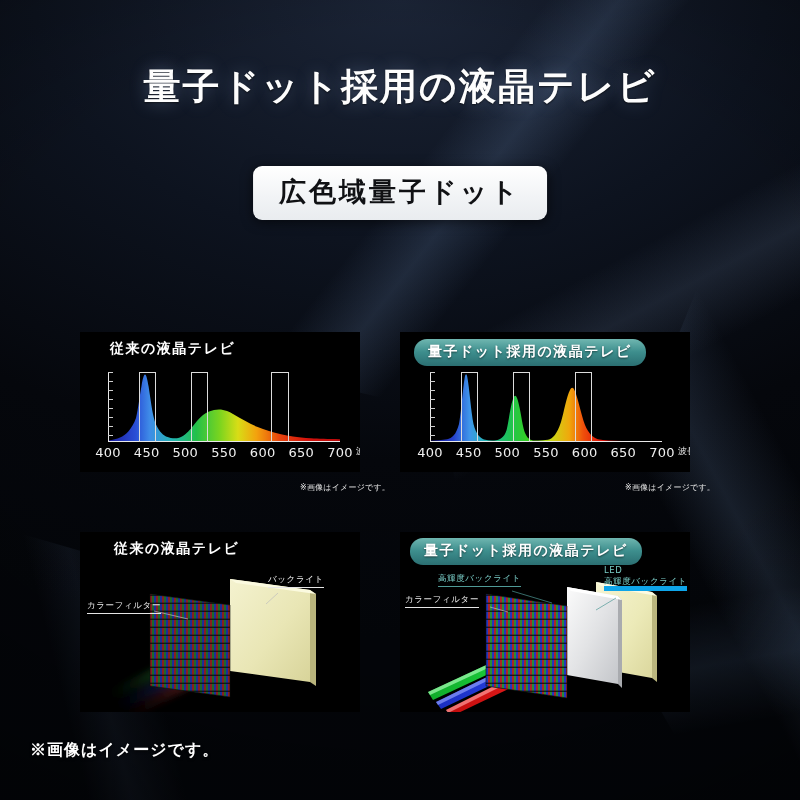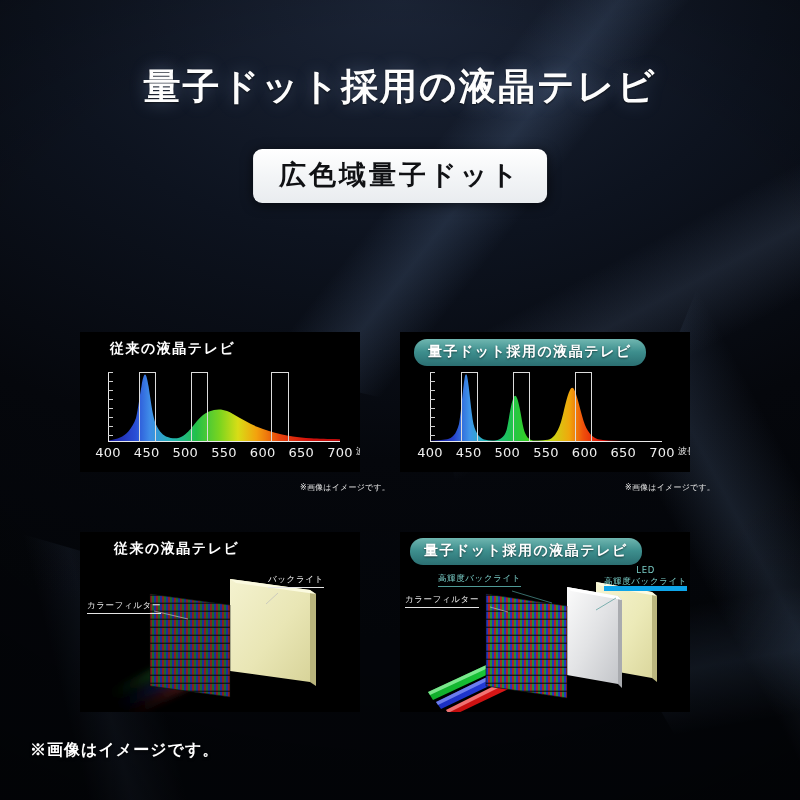--- a/index.html
+++ b/index.html
@@ -38,21 +38,21 @@
     background:radial-gradient(130% 95% at 50% 42%, rgba(0,0,0,0) 40%, rgba(0,0,0,0.55) 88%, rgba(0,0,0,0.8) 100%);}
 
   
   .headline{
     position:absolute;top:62px;left:0;right:0;text-align:center;
     font-family:"DejaVu Serif","Liberation Serif",serif;
     font-size:37px;font-weight:700;letter-spacing:2px;color:#fdfdfd;
     text-shadow:0 0 18px rgba(170,200,255,0.30),0 1px 2px rgba(0,0,0,0.8);
   }
   .pill-main{
-    position:absolute;top:149px;left:50%;transform:translateX(-50%);
+    position:absolute;top:166px;left:50%;transform:translateX(-50%);
     background:linear-gradient(180deg,#ffffff 0%,#f2f4f6 55%,#e9ecef 100%);
     color:#101114;border-radius:9px;
     padding:8px 26px 10px 26px;
     font-family:"DejaVu Serif","Liberation Serif",serif;
     font-size:27px;font-weight:700;letter-spacing:3px;white-space:nowrap;
     box-shadow:0 2px 12px rgba(0,0,0,0.6);
   }
 
   
   .lead{
@@ -119,21 +119,21 @@
     background:linear-gradient(180deg,#6fb6b0 0%,#3d8e8d 48%,#2b6f72 100%);
     color:#fff;text-shadow:0 1px 2px rgba(0,0,0,0.55);
   }
   .callout{
     position:absolute;font-size:8.5px;letter-spacing:0.6px;white-space:nowrap;
     font-family:"DejaVu Sans","Liberation Sans",sans-serif;
     padding-bottom:1px;
   }
   .callout.white{color:#f2f2f2;border-bottom:1px solid #e5e5e5;}
   .callout.teal{color:#79ccc6;border-bottom:1px solid #4f9a96;}
-  .callout.teal2{color:#79ccc6;border-bottom:1px solid #4f9a96;line-height:1.25;text-align:center;}
+  .callout.teal2{color:#79ccc6;border-bottom:1px solid #4f9a96;line-height:1.25;text-align:left;}
 
   
   .footer-note{
     position:absolute;left:30px;top:740px;
     font-family:"DejaVu Serif","Liberation Serif",serif;
     font-size:16px;font-weight:700;color:#fff;letter-spacing:1px;
     text-shadow:0 1px 3px rgba(0,0,0,0.9);
   }
 </style>
 </head>

